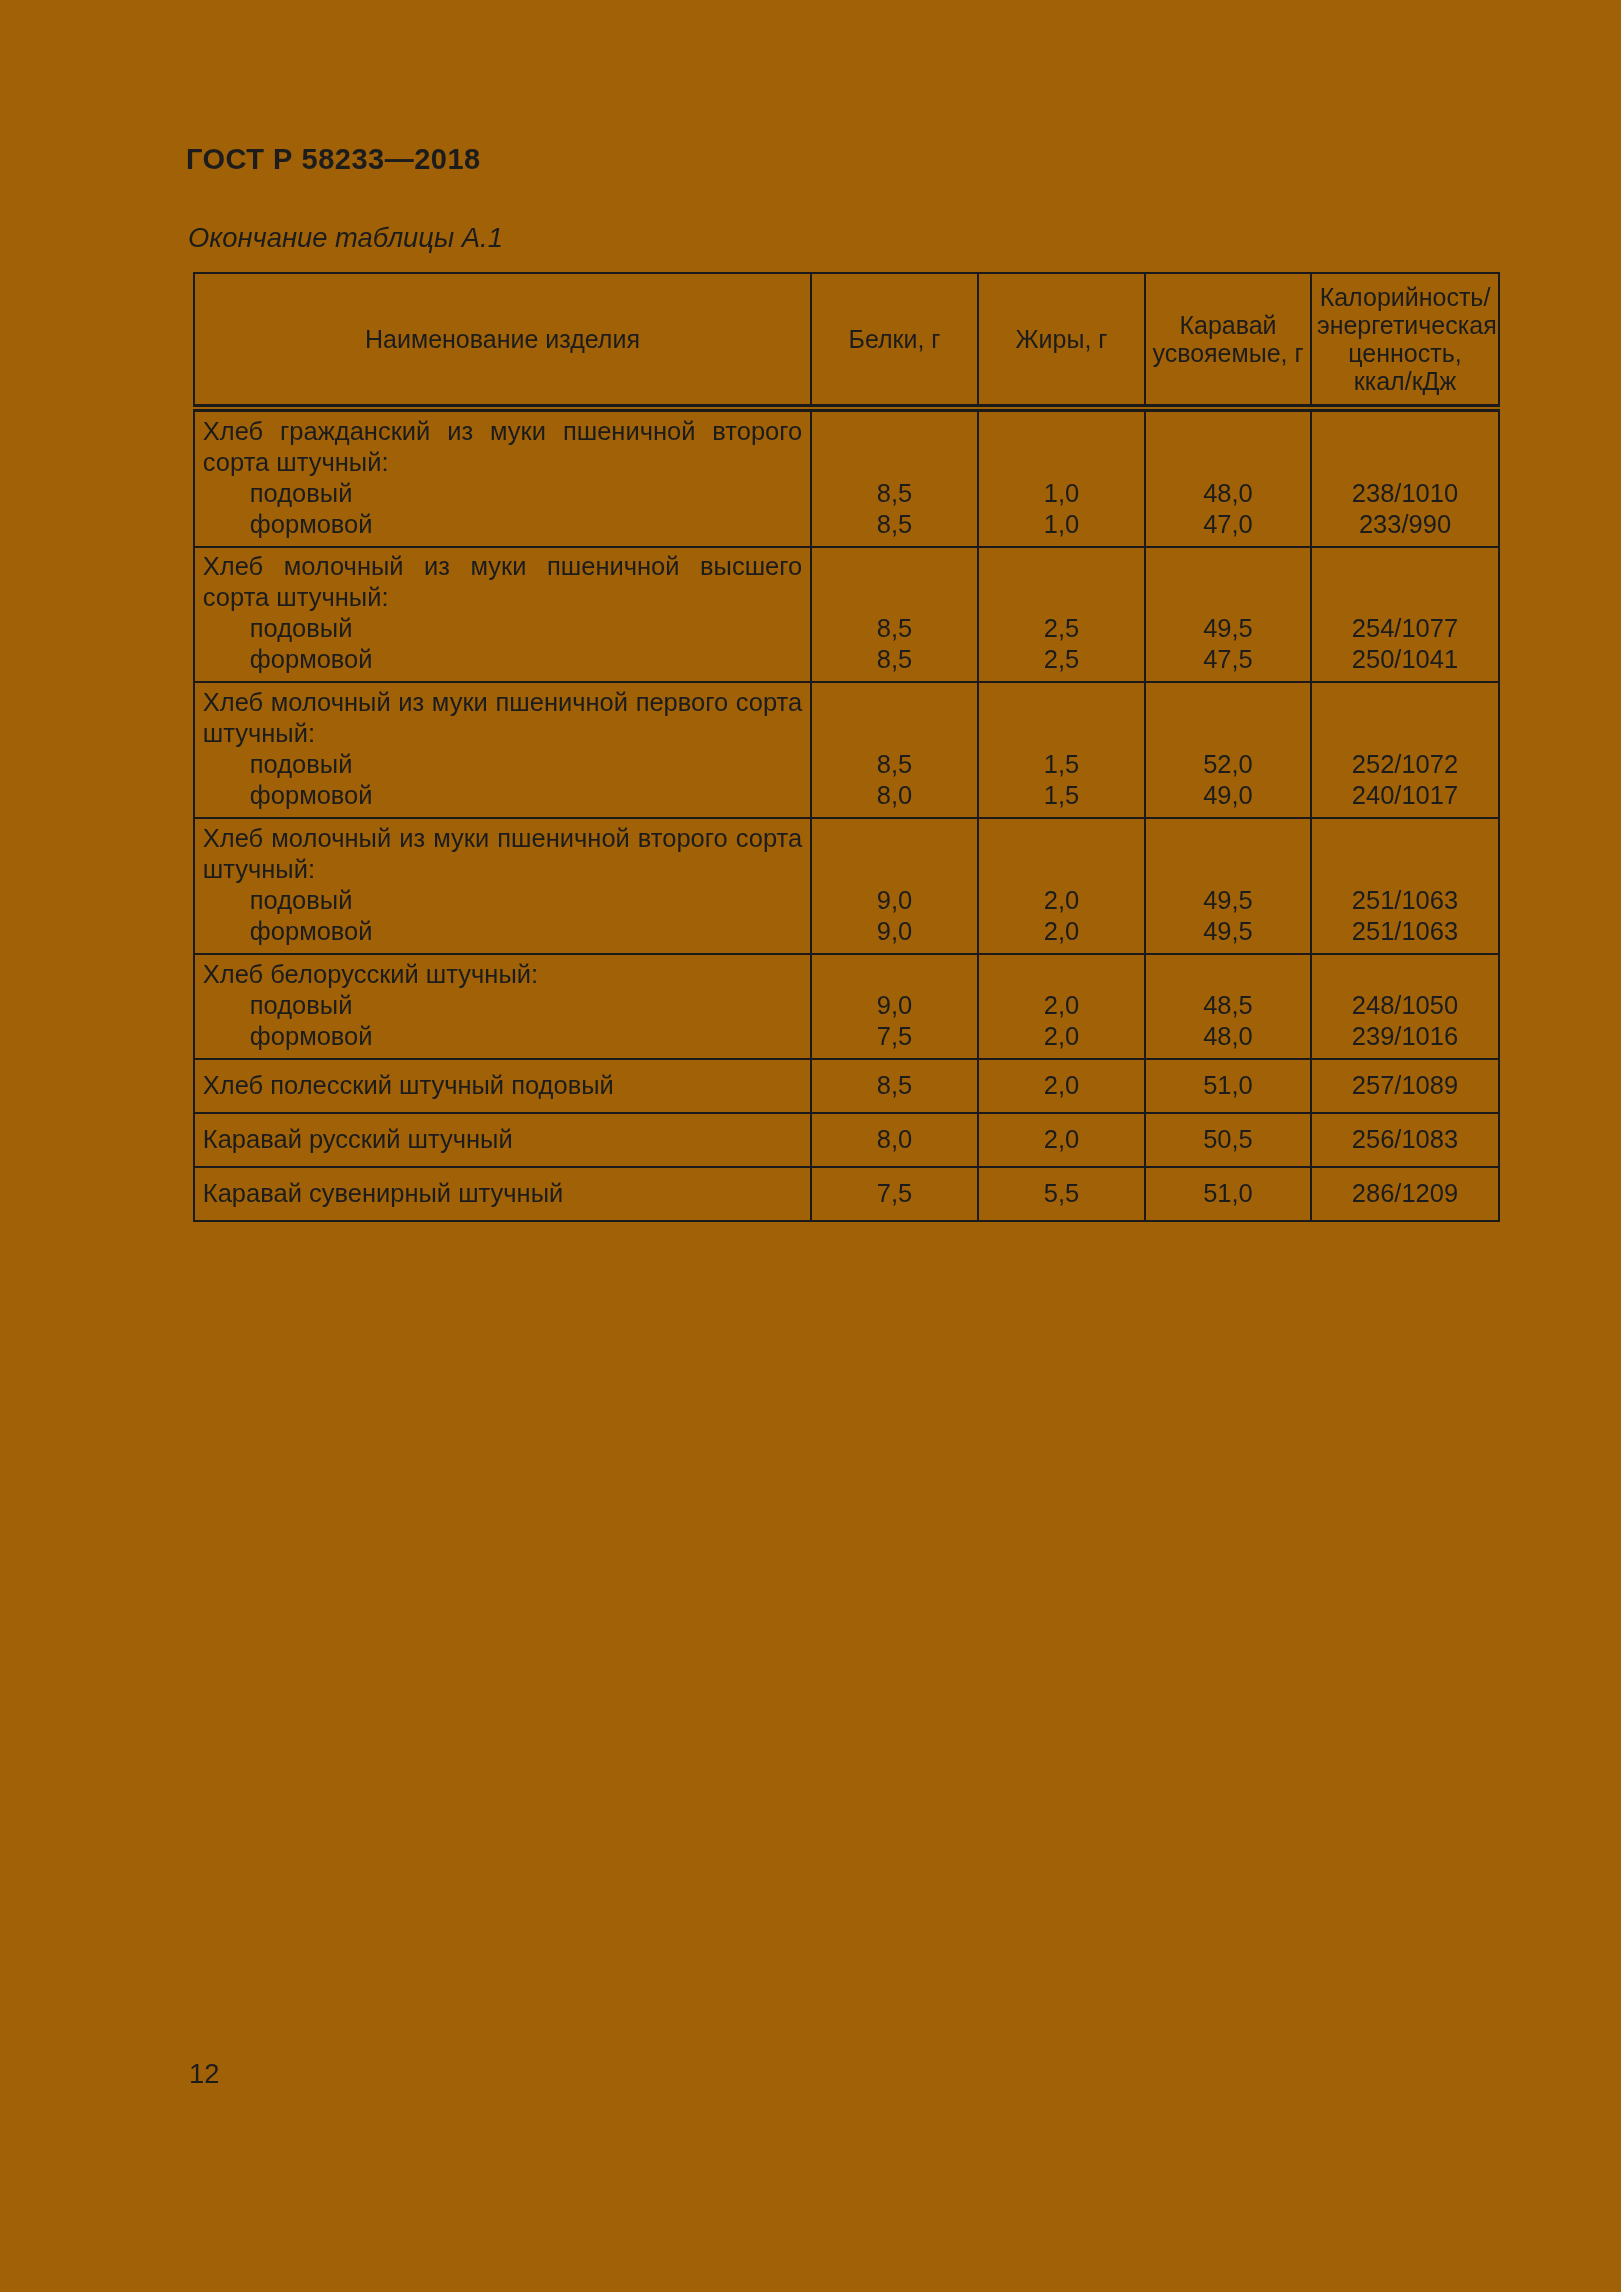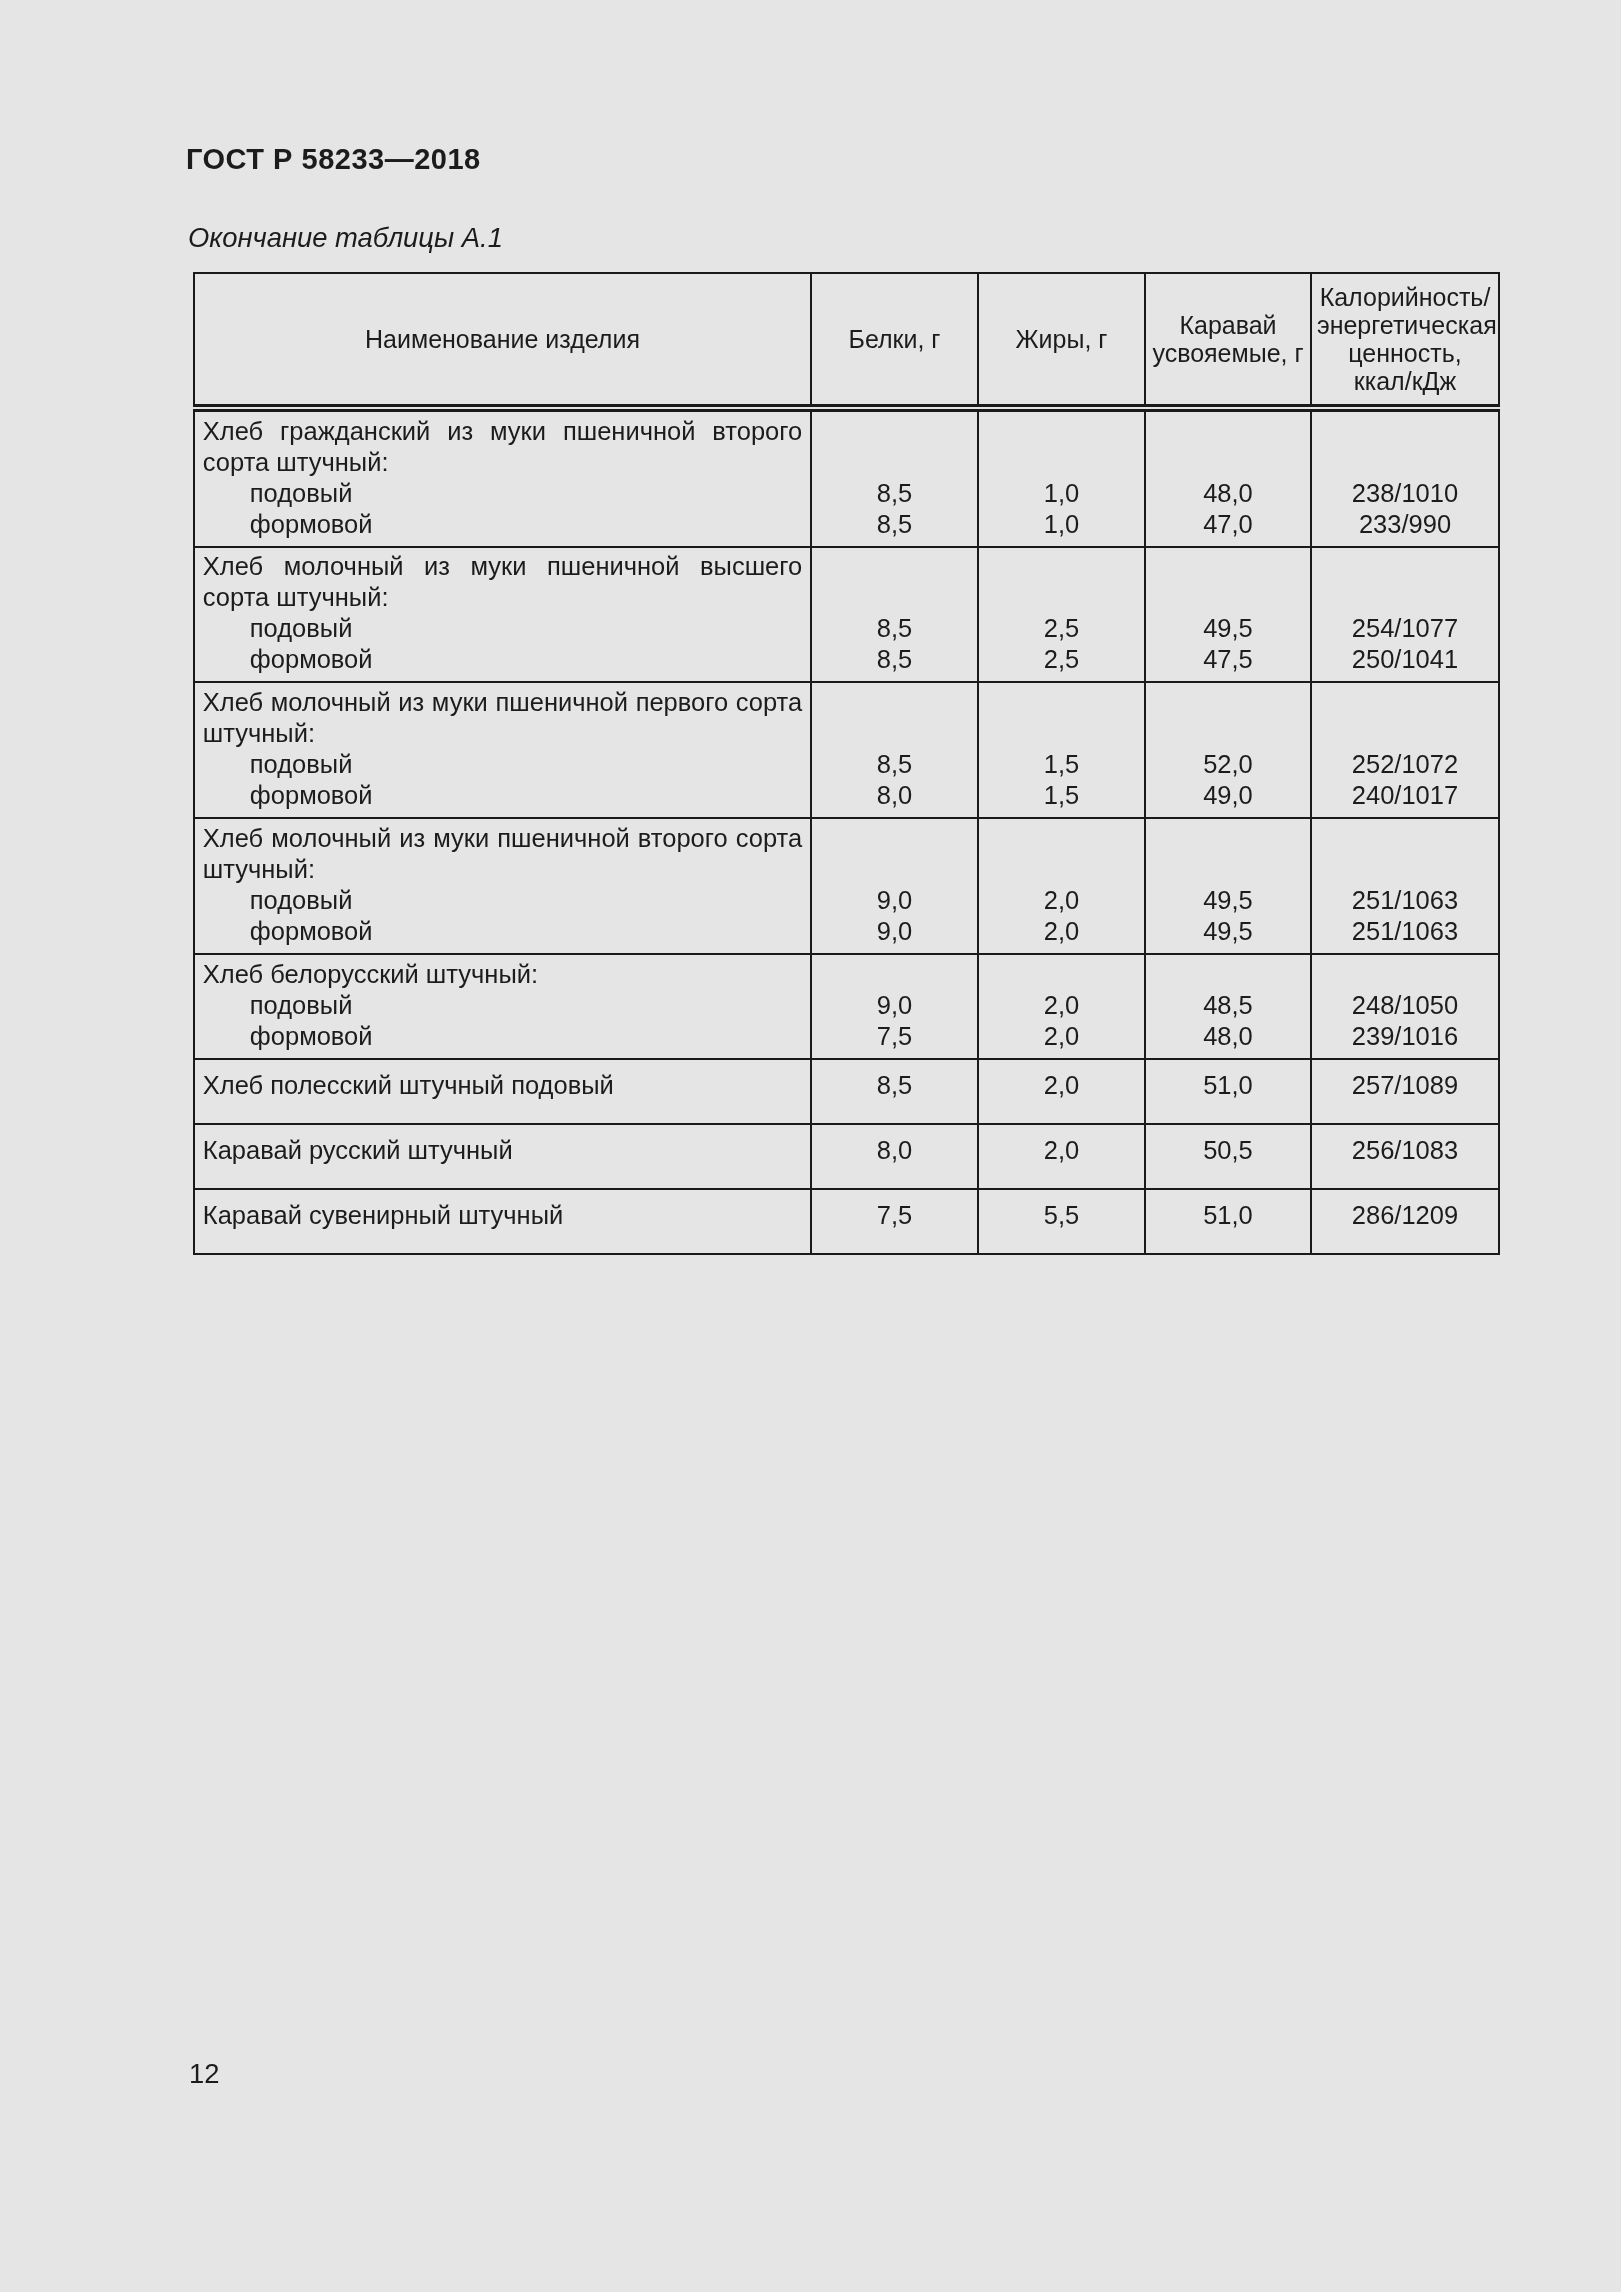--- a/index.html
+++ b/index.html
@@ -10,21 +10,21 @@
   body {
     width: 1621px;
     height: 2293px;
     position: relative;
     font-family: "Liberation Sans", sans-serif;
     color: #1c1c1c;
   }
   .page {
     position: absolute;
     inset: 0;
-    background: #e5e5e5;
+    background: #a16207;
   }
   .doc-code {
     position: absolute;
     left: 186px;
     top: 143px;
     font-size: 29px;
     font-weight: bold;
     letter-spacing: 0.5px;
     white-space: nowrap;
   }
@@ -72,21 +72,21 @@
   .row-name { text-align: justify; }
   .variant-label { padding-left: 47px; }
   td.num-cell {
     text-align: center;
     vertical-align: bottom;
   }
   tr.single-row td {
     height: 47px;
     vertical-align: middle;
     padding-top: 2px;
-    padding-bottom: 14px;
+    padding-bottom: 3px;
   }
   th.last-col, td.last-col {
     border-left: 4.9px solid #1a1a1a;
   }
   .page-number {
     position: absolute;
     left: 189px;
     top: 2058px;
     font-size: 27.4px;
   }

